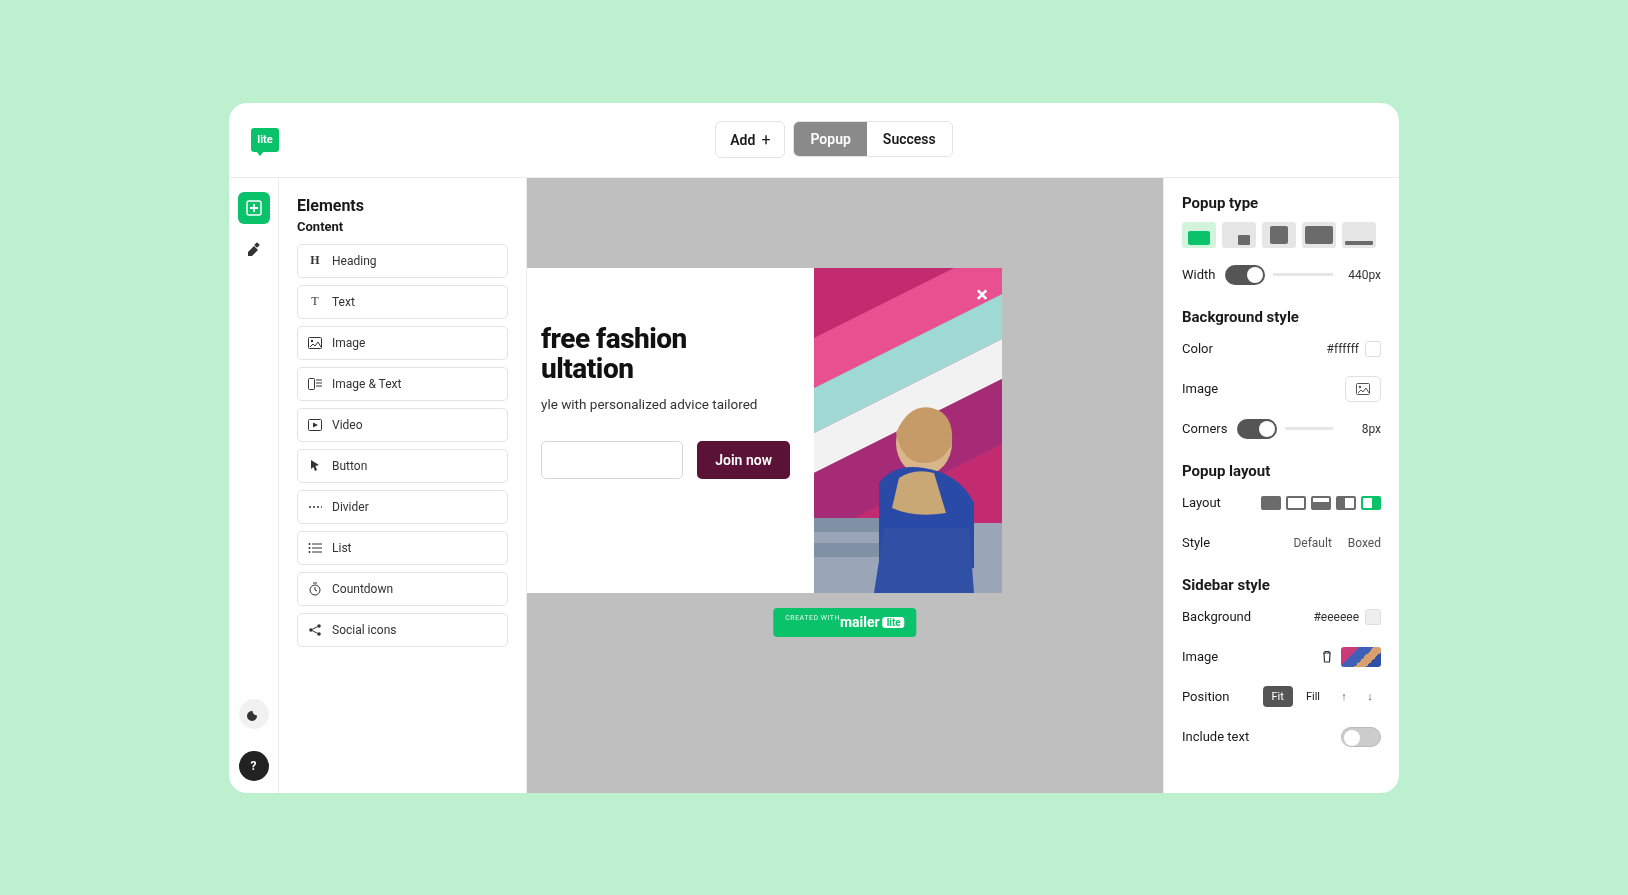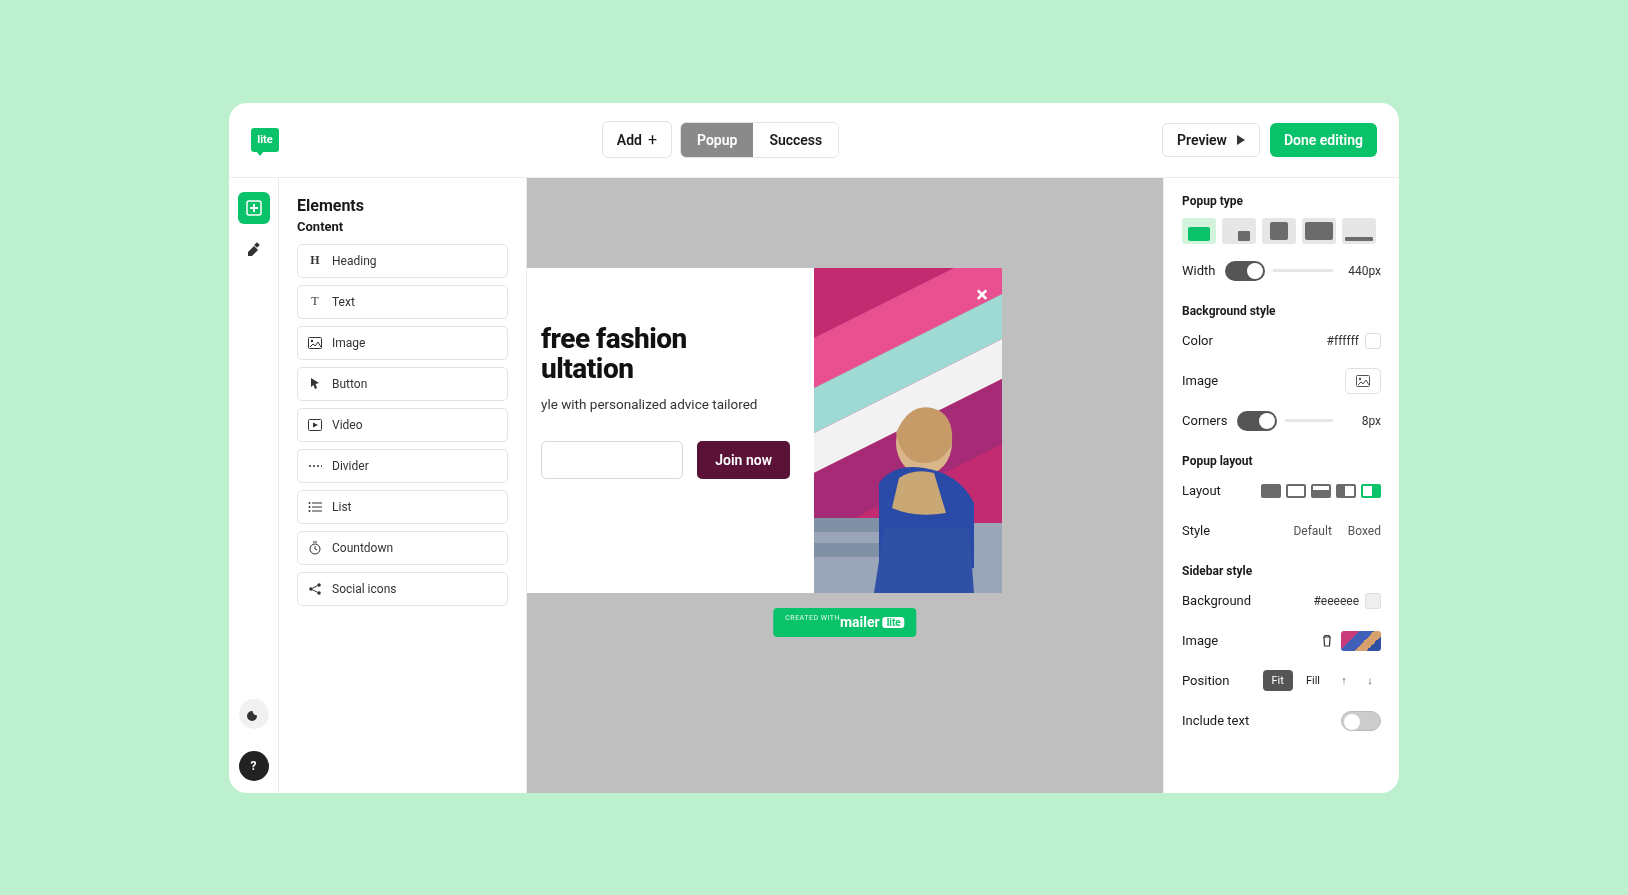--- a/index.html
+++ b/index.html
@@ -1,21 +1,21 @@
 <!DOCTYPE html>
 <html><head>
 <meta charset="utf-8">
 <style>
 * { box-sizing: border-box; margin: 0; padding: 0; font-family: -apple-system, BlinkMacSystemFont, "Segoe UI", Roboto, sans-serif; }
 body { background: #bcf0cf; width: 1628px; height: 895px; display: flex; align-items: center; justify-content: center; }
 .app-window { width: 1170px; height: 690px; background: #fff; border-radius: 18px; overflow: hidden; display: flex; flex-direction: column; position: relative; }
 .topbar { height: 75px; border-bottom: 1px solid #ececec; display: flex; align-items: center; padding: 0 22px; gap: 12px; }
 .logo { width: 28px; height: 24px; background: #09c269; border-radius: 3px; color: #fff; font-size: 11px; font-weight: 700; display: flex; align-items: center; justify-content: center; position: relative; }
 .logo::after { content: ""; position: absolute; bottom: -4px; left: 5px; width: 0; height: 0; border-left: 4px solid transparent; border-right: 4px solid transparent; border-top: 5px solid #09c269; }
-.topbar-center { flex: 1; display: flex; justify-content: center; gap: 8px; align-items: flex-end; }
+.topbar-center { flex: 1; display: flex; justify-content: center; gap: 8px; align-items: flex-start; }
 .btn { border: 1px solid #e3e3e3; background: #fff; border-radius: 6px; padding: 8px 14px; font-size: 14px; font-weight: 600; color: #1a1a1a; display: inline-flex; align-items: center; gap: 6px; cursor: pointer; }
 .seg { display: inline-flex; border: 1px solid #e3e3e3; border-radius: 6px; overflow: hidden; }
 .seg-btn { background: #fff; border: none; padding: 9px 16px; font-size: 14px; font-weight: 600; color: #1a1a1a; cursor: pointer; }
 .seg-btn.active { background: #8a8a8a; color: #fff; }
 .btn-primary { background: #09c269; color: #fff; border: none; }
 .topbar-right { display: flex; gap: 10px; }
 .plus { font-size: 16px; font-weight: 400; }
 .play { width: 0; height: 0; border-left: 8px solid #333; border-top: 5px solid transparent; border-bottom: 5px solid transparent; margin-left: 4px; }
 .body { flex: 1; display: flex; overflow: hidden; }
 .rail { width: 50px; border-right: 1px solid #ececec; display: flex; flex-direction: column; align-items: center; padding-top: 14px; gap: 10px; }
@@ -39,21 +39,21 @@
 .popup-input { flex: 1; height: 38px; border: 1px solid #d6d6d6; border-radius: 5px; }
 .popup-submit { height: 38px; padding: 0 18px; background: #5a1236; color: #fff; border: none; border-radius: 5px; font-size: 14px; font-weight: 600; cursor: pointer; }
 .popup-img { width: 188px; position: relative; overflow: hidden; }
 .close-x { position: absolute; top: 14px; right: 14px; color: #fff; font-size: 22px; font-weight: 700; cursor: pointer; z-index: 2; }
 .badge { position: absolute; left: 50%; transform: translateX(-50%); top: 430px; background: #09c269; color: #fff; font-size: 11px; padding: 7px 12px; border-radius: 4px; display: flex; flex-direction: row; align-items: flex-start; line-height: 1.1; }
 .badge-small { font-size: 7px; letter-spacing: 0.5px; opacity: 0.9; }
 .badge-main { font-size: 14px; font-weight: 700; display: flex; align-items: center; gap: 3px; }
 .badge-lite { background: #fff; color: #09c269; border-radius: 3px; padding: 0 4px; font-size: 10px; }
 .right-panel { width: 236px; border-left: 1px solid #ececec; padding: 16px 18px 0 18px; overflow-y: auto; font-size: 13px; color: #1a1a1a; }
 .r-section { margin-bottom: 20px; }
-.r-title { font-size: 12px; font-weight: 700; margin-bottom: 10px; }
+.r-title { font-size: 15px; font-weight: 700; margin-bottom: 10px; }
 .r-row { display: flex; align-items: center; justify-content: space-between; margin-bottom: 14px; min-height: 26px; }
 .r-label { font-size: 13px; color: #1a1a1a; }
 .type-row { display: flex; gap: 6px; margin-bottom: 14px; }
 .type-opt { width: 34px; height: 26px; background: #e6e6e6; border-radius: 3px; display: flex; align-items: flex-end; justify-content: center; padding: 3px; cursor: pointer; }
 .type-opt.active { background: #d3f4dc; }
 .type-opt .shp { background: #6b6b6b; }
 .type-opt.active .shp { background: #09c269; }
 .toggle { width: 40px; height: 20px; background: #555; border-radius: 10px; position: relative; cursor: pointer; }
 .toggle.off { background: #ccc; }
 .toggle::after { content: ""; position: absolute; top: 2px; width: 16px; height: 16px; background: #fff; border-radius: 50%; }
@@ -93,27 +93,20 @@
     <div class="topbar-center">
       <button class="btn">
         <span>Add</span>
         <span class="plus">+</span>
       </button>
       <div class="seg">
         <button class="seg-btn active">Popup</button>
         <button class="seg-btn">Success</button>
       </div>
     </div>
-    <div class="topbar-right">
-      <button class="btn">
-        <span>Preview</span>
-        <span class="play"></span>
-      </button>
-      <button class="btn btn-primary">Done editing</button>
-    </div>
   </div>
 
   <div class="body">
     <div class="rail">
       <div class="rail-btn active">
         <svg width="16" height="16" viewBox="0 0 16 16">
             <rect x="1" y="1" width="14" height="14" rx="2" fill="none" stroke="#fff" stroke-width="1.5"></rect>
             <path d="M8 4v8M4 8h8" stroke="#fff" stroke-width="1.8"></path>
           </svg>
       </div>
@@ -149,34 +142,43 @@
             <svg width="14" height="12" viewBox="0 0 14 12">
               <rect x="0.5" y="0.5" width="13" height="11" rx="1" fill="none" stroke="#333"></rect>
               <circle cx="4" cy="4" r="1.2" fill="#333"></circle>
               <path d="M2 10l3-3 2 2 3-4 3 5" fill="none" stroke="#333"></path>
             </svg>
           </span>
         <span>Image</span>
       </button>
       <button class="elem-btn">
         <span class="elem-icon">
+            <svg width="14" height="12" viewBox="0 0 14 12">
+              <rect x="0.5" y="0.5" width="6" height="11" rx="1" fill="none" stroke="#333"></rect>
+              <path d="M8 2h6M8 5h6M8 8h6" stroke="#333"></path>
+            </svg>
+          </span>
+        <span>Image &amp; Text</span>
+      </button>
+      <button class="elem-btn">
+        <span class="elem-icon">
+            <svg width="14" height="12" viewBox="0 0 14 12">
+              <rect x="0.5" y="0.5" width="13" height="11" rx="1" fill="none" stroke="#333"></rect>
+              <path d="M5 3.5l5 2.5-5 2.5z" fill="#333"></path>
+            </svg>
+          </span>
+        <span>Video</span>
+      </button>
+      <button class="elem-btn">
+        <span class="elem-icon">
             <svg width="12" height="14" viewBox="0 0 12 14">
               <path d="M2 1l8 5-3.5 1L8 11l-2 1-1.5-4L2 10z" fill="#333"></path>
             </svg>
           </span>
         <span>Button</span>
-      </button>
-      <button class="elem-btn">
-        <span class="elem-icon">
-            <svg width="14" height="12" viewBox="0 0 14 12">
-              <rect x="0.5" y="0.5" width="13" height="11" rx="1" fill="none" stroke="#333"></rect>
-              <path d="M5 3.5l5 2.5-5 2.5z" fill="#333"></path>
-            </svg>
-          </span>
-        <span>Video</span>
       </button>
       <button class="elem-btn">
         <span class="elem-icon">
             <svg width="14" height="4" viewBox="0 0 14 4">
               <path d="M1 2h2M5 2h2M9 2h2M13 2h1" stroke="#333" stroke-width="1.5"></path>
             </svg>
           </span>
         <span>Divider</span>
       </button>
       <button class="elem-btn">

